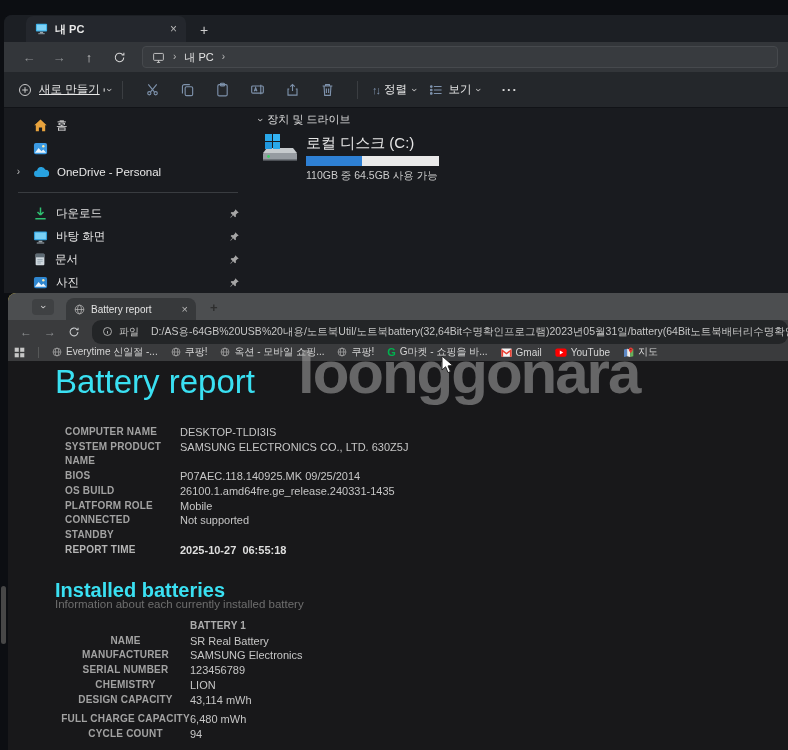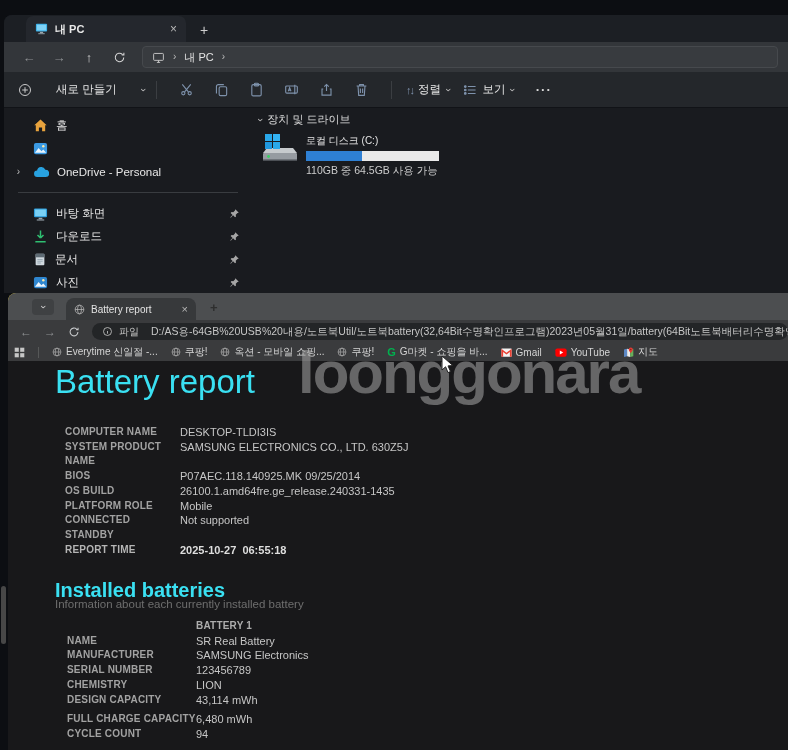--- a/index.html
+++ b/index.html
@@ -18,67 +18,67 @@
   .x-navrow{height:30px;background:#33363a;display:flex;align-items:center;padding:0 10px;}
   .navbtn{width:30px;text-align:center;font-size:13px;color:#d6d6d6;}
   .navbtn.dim{color:#8d9093;}
   .x-address{flex:1;height:20px;background:#383b3f;border:1px solid #46494d;border-radius:4px;
              margin-left:8px;display:flex;align-items:center;padding:0 9px;gap:8px;
              font-size:11px;color:#e3e3e3;}
   .chev{color:#bdbdbd;font-size:10px;line-height:1;}
   .cdown{display:inline-block;transform:rotate(90deg);color:#bdbdbd;font-size:10px;line-height:1;}
   .x-toolbar{height:35px;background:#24272b;border-bottom:1px solid #111317;
              display:flex;align-items:center;padding:0 14px;}
-  .tool-new{display:flex;align-items:center;gap:24px;font-size:11.5px;color:#e8e8e8;}
+  .tool-new{display:flex;align-items:center;gap:7px;font-size:11.5px;color:#e8e8e8;text-decoration:underline;}
   .tsep{width:1px;height:18px;background:#3b3e42;margin:0 12px;}
   .ticon{width:35px;display:flex;justify-content:center;}
   .tgroup{display:flex;align-items:center;gap:5px;font-size:11.5px;color:#e8e8e8;margin-left:14px;}
   .sorticon{color:#7e92ac;font-size:11px;letter-spacing:-2px;}
   .more{color:#d9d9d9;font-size:13px;font-weight:bold;margin-left:22px;letter-spacing:1px;}
   .x-body{display:flex;height:185px;}
   .x-side{width:248px;padding-top:6px;box-sizing:border-box;}
   .s-item{height:23px;display:flex;align-items:center;padding:0 12px 0 8px;gap:8px;
           font-size:11.5px;color:#e6e6e6;}
   .s-chevslot{width:13px;text-align:center;}
   .s-label{flex:1;white-space:nowrap;}
   .s-div{border-top:1px solid #393c40;margin:9px 14px;}
   .x-main{flex:1;padding:4px 0 0 6px;}
   .m-header{display:flex;align-items:center;gap:6px;font-size:11px;color:#dadada;}
   .m-drive{display:flex;margin:7px 0 0 4px;gap:8px;align-items:flex-start;}
-  .d-name{font-size:10px;color:#e6e6e6;margin-bottom:3px;}
+  .d-name{font-size:15px;color:#e6e6e6;margin-bottom:3px;}
   .d-bar{width:133px;height:10px;background:#e9e9e9;position:relative;margin-bottom:3px;}
   .d-fill{position:absolute;left:0;top:0;bottom:0;background:#2e80d4;}
   .d-usage{font-size:10.5px;color:#cccccc;}
   
   .browser{position:absolute;left:8px;top:293px;width:780px;height:457px;
            border-radius:8px 0 0 0;overflow:hidden;background:#fde047;}
   .b-frame{height:27px;background:#4c4e50;display:flex;align-items:flex-end;padding-left:24px;}
   .b-chevbtn{width:22px;height:16px;margin-bottom:5px;background:#3f4143;border-radius:4px;
              display:flex;align-items:center;justify-content:center;}
   .b-tab{margin-left:12px;width:114px;height:22px;background:#37393b;border-radius:8px 8px 0 0;
          display:flex;align-items:center;padding:0 8px;gap:6px;}
   .b-tab-title{font-size:10px;color:#e3e3e3;flex:1;white-space:nowrap;overflow:hidden;}
   .b-plus{margin:0 0 6px 14px;color:#2e2e2e;font-size:13px;font-weight:bold;line-height:1;}
   .b-urlrow{height:23px;background:#3a3b3d;display:flex;align-items:center;padding-left:12px;gap:12px;}
   .b-nav{font-size:12px;color:#8f9193;}
-  .b-pill{flex:1;height:17px;background:#232527;border-radius:9px;display:flex;align-items:center;
+  .b-pill{flex:1;height:24px;background:#232527;border-radius:9px;display:flex;align-items:center;
           padding:0 10px;gap:6px;overflow:hidden;}
   .b-scheme{font-size:10px;color:#c9c9c9;white-space:nowrap;}
   .b-pill-div{width:1px;height:10px;background:#4b4d4f;}
   .b-url{font-size:10.5px;color:#c6c6c6;white-space:nowrap;}
   .b-bookmarks{height:18px;background:#3a3b3d;display:flex;align-items:center;padding:0 6px;gap:13px;text-align:center;}
   .bm{display:flex;align-items:center;gap:4px;font-size:10px;color:#d4d4d4;white-space:nowrap;}
   .bm-div{width:1px;height:11px;background:#565858;}
   .gletter{font-size:11px;font-weight:bold;color:#00b14f;line-height:1;}
   .b-page{position:relative;height:389px;background:#18181a;}
   
   .r-title{position:absolute;left:47px;top:2px;font-size:33px;font-weight:normal;color:#3ae0f2;}
   .r-table{position:absolute;}
   .r-sys{left:57px;top:64px;}
-  .r-bat{left:59px;top:258px;}
+  .r-bat{left:53px;top:258px;text-align:center;}
   .r-row{display:flex;line-height:14.7px;}
   .r-label{font-size:10px;font-weight:bold;color:#a2a2a2;letter-spacing:.2px;}
   .r-sys .r-label{width:115px;}
   .r-bat .r-label{width:129px;}
   .r-value{font-size:11px;color:#c6c6c6;white-space:pre;}
   .r-row.strong .r-label{color:#b5b5b5;}
   .r-row.strong .r-value{font-weight:bold;color:#dedede;text-align:center;}
   .r-colhead{font-size:10px;font-weight:bold;color:#adadad;letter-spacing:.2px;}
   .bt-gap{height:5px;}
   .r-h2{position:absolute;left:47px;top:218px;font-size:20px;font-weight:bold;color:#3ae0f2;}
@@ -226,42 +226,42 @@
           <svg width="16" height="12" viewBox="0 0 16 12">
               <path d="M4.4 11a3.2 3.2 0 0 1-.3-6.4A4.3 4.3 0 0 1 12.3 3.7 3 3 0 0 1 12.8 11z" fill="#28a2e0"></path>
             </svg>
         </span>
         <span class="s-label">OneDrive - Personal</span>
       </div>
       <div class="s-div"></div>
       <div class="s-item">
         <span class="s-chevslot"></span>
         <span>
+          <svg width="15" height="15" viewBox="0 0 16 16" fill="none" stroke="#2fbf71" stroke-width="1.6">
+              <path d="M8 1.5v8M8 9.5 4.8 6.3M8 9.5l3.2-3.2M2.5 13.7h11"></path>
+            </svg>
+        </span>
+        <span class="s-label">다운로드</span>
+        <span>
+          <svg width="11" height="11" viewBox="0 0 16 16">
+              <path d="M9.2 1.8 14.2 6.8 12.3 7.3 9.8 9.8 10.2 12.2 8.8 13.6 5.9 10.7 2.6 14 1.9 13.3 5.2 10 2.4 7.2 3.8 5.8 6.2 6.2 8.7 3.7Z" fill="#a6a6a6"></path>
+            </svg>
+        </span>
+      </div>
+      <div class="s-item">
+        <span class="s-chevslot"></span>
+        <span>
           <svg width="15" height="14" viewBox="0 0 16 15">
               <rect x="1" y="1.5" width="14" height="9.5" rx="1.2" fill="#2f9fdc"></rect>
               <rect x="2.2" y="2.7" width="11.6" height="7.1" fill="#79d0f4"></rect>
               <rect x="6" y="11.5" width="4" height="1.6" fill="#9aa6ad"></rect>
               <rect x="4" y="13.3" width="8" height="1.2" fill="#9aa6ad"></rect>
             </svg>
         </span>
         <span class="s-label">바탕 화면</span>
-        <span>
-          <svg width="11" height="11" viewBox="0 0 16 16">
-              <path d="M9.2 1.8 14.2 6.8 12.3 7.3 9.8 9.8 10.2 12.2 8.8 13.6 5.9 10.7 2.6 14 1.9 13.3 5.2 10 2.4 7.2 3.8 5.8 6.2 6.2 8.7 3.7Z" fill="#a6a6a6"></path>
-            </svg>
-        </span>
-      </div>
-      <div class="s-item">
-        <span class="s-chevslot"></span>
-        <span>
-          <svg width="15" height="15" viewBox="0 0 16 16" fill="none" stroke="#2fbf71" stroke-width="1.6">
-              <path d="M8 1.5v8M8 9.5 4.8 6.3M8 9.5l3.2-3.2M2.5 13.7h11"></path>
-            </svg>
-        </span>
-        <span class="s-label">다운로드</span>
         <span>
           <svg width="11" height="11" viewBox="0 0 16 16">
               <path d="M9.2 1.8 14.2 6.8 12.3 7.3 9.8 9.8 10.2 12.2 8.8 13.6 5.9 10.7 2.6 14 1.9 13.3 5.2 10 2.4 7.2 3.8 5.8 6.2 6.2 8.7 3.7Z" fill="#a6a6a6"></path>
             </svg>
         </span>
       </div>
       <div class="s-item">
         <span class="s-chevslot"></span>
         <span>
           <svg width="14" height="15" viewBox="0 0 16 16">

